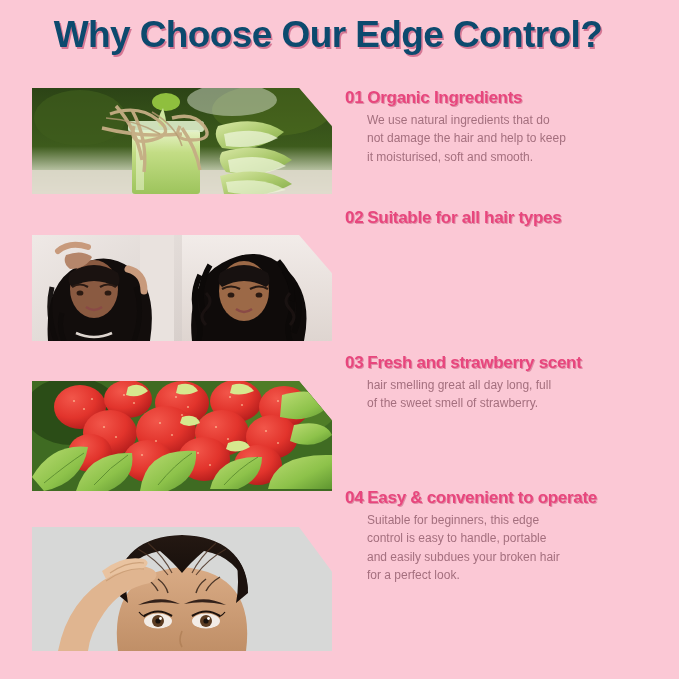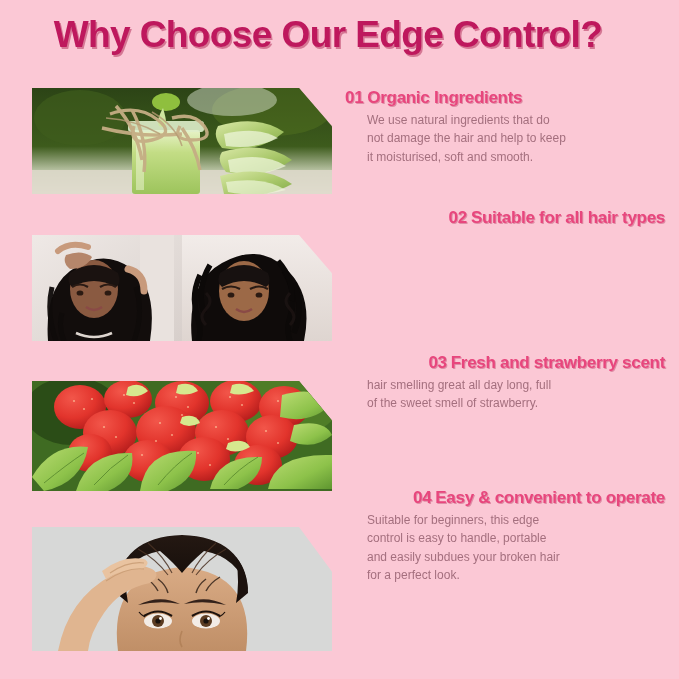--- a/index.html
+++ b/index.html
@@ -24,21 +24,21 @@
   
   .title {
     position: absolute;
     left: 0;
     top: 14px;
     width: 656px;
     text-align: center;
     font-size: 37px;
     font-weight: bold;
     letter-spacing: -0.6px;
-    color: #be185d;
+    color: #0c4a6e;
     text-shadow: 1.5px 1.5px 0 rgba(183, 52, 95, 0.55);
     white-space: nowrap;
   }
   .row-1 { top: 88px; }
   .row-2 { top: 208px; }
   .row-3 { top: 353px; }
   .row-4 { top: 488px; }
 
   
   .photo {
@@ -70,21 +70,20 @@
     letter-spacing: -0.3px;
     text-shadow: 1px 1px 0 rgba(183, 52, 95, 0.4);
     padding-left: 0;
     text-indent: 0;
     margin: 0 0 3px 0;
   }
   .heading .num { margin-right: 4px; }
   .heading.wrap {
     padding-left: 26px;
     text-indent: -26px;
-    text-align: right;
   }
   .body {
     font-size: 12px;
     color: #a46f7e;
     line-height: 1.53;
     margin: 0;
     padding-left: 22px;
   }
   .body div { white-space: nowrap; }
 </style>

